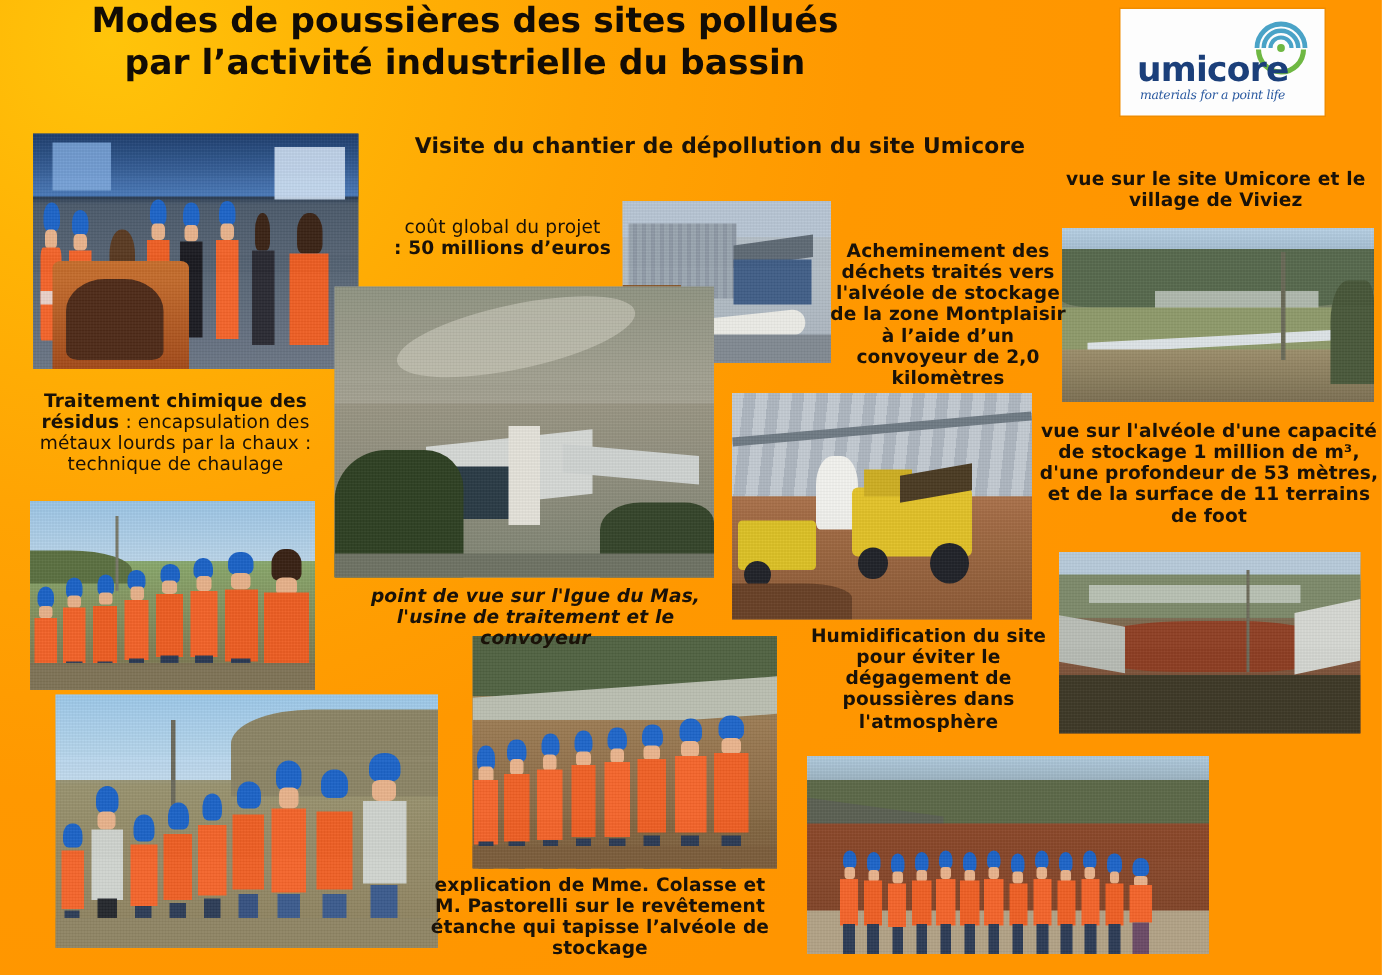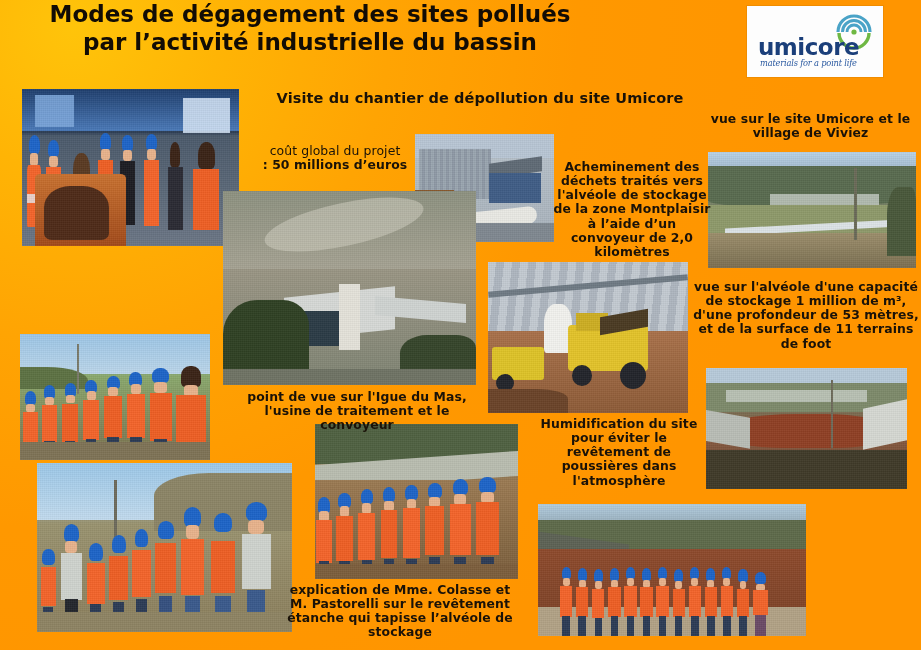--- a/index.html
+++ b/index.html
@@ -57,21 +57,21 @@
       background:#ff6a10;border-radius:12% 12% 6% 6%;}
   .person .vest:after{content:"";position:absolute;left:0;right:0;top:48%;
       height:13%;background:rgba(230,235,240,.8);}
 </style>
 </head>
 <body>
 
 <div id="poster">
 
   <div class="title">
-    <div>Modes de dégagement des sites pollués</div>
+    <div>Modes de poussières des sites pollués</div>
     <div>par l’activité industrielle du bassin</div>
   </div>
 
   <div id="logo">
     <svg width="40" height="40" viewBox="0 0 40 40">
       <path d="M4 20a16 16 0 0 1 16-16 16 16 0 0 1 16 16" fill="none" stroke="#4aa3c7" stroke-width="3.2"></path>
       <path d="M8.5 20a11.5 11.5 0 0 1 11.5-11.5A11.5 11.5 0 0 1 31.5 20" fill="none" stroke="#4aa3c7" stroke-width="3"></path>
       <path d="M13 20a7 7 0 0 1 7-7 7 7 0 0 1 7 7" fill="none" stroke="#4aa3c7" stroke-width="2.8"></path>
       <circle cx="20" cy="20" r="2.6" fill="#6fb843"></circle>
       <path d="M5 21a15 15 0 0 0 30 0" fill="none" stroke="#6fb843" stroke-width="3.4"></path>
@@ -464,30 +464,33 @@
   </div>
 
   <div class="txt cap" style="left:700px;top:112px;width:221px;">
     <span>vue sur le site Umicore et le village de Viviez</span>
   </div>
 
   <div class="txt cap" style="left:549px;top:160px;width:166px;">
     <span>Acheminement des déchets traités vers l'alvéole de stockage de la zone Montplaisir à l’aide d’un convoyeur de 2,0 kilomètres</span>
   </div>
 
+  <div class="txt cap" style="left:8px;top:260px;width:218px;">
+    <span>Traitement chimique des résidus</span><span class="cap-light"> : encapsulation des métaux lourds par la chaux : technique de chaulage</span>
+  </div>
 
   <div class="txt cap" style="left:692px;top:280px;width:228px;">
     <span>vue sur l'alvéole d'une capacité de stockage 1 million de m³, d'une profondeur de 53 mètres, et de la surface de 11 terrains de foot</span>
   </div>
 
-  <div class="txt cap" style="left:226px;top:390px;width:262px;">
+  <div class="txt cap" style="left:226px;top:390px;width:262px;font-style:italic;">
     <span>point de vue sur l'Igue du Mas, l'usine de traitement et le convoyeur</span>
   </div>
 
   <div class="txt cap" style="left:536px;top:417px;width:166px;">
-    <span>Humidification du site pour éviter le revêtement de poussières dans l'atmosphère</span>
+    <span>Humidification du site pour éviter le dégagement de poussières dans l'atmosphère</span>
   </div>
 
   <div class="txt cap" style="left:284px;top:583px;width:232px;">
     <span>explication de Mme. Colasse et M. Pastorelli sur le revêtement étanche qui tapisse l’alvéole de stockage</span>
   </div>
 
 </div>
 
 </body></html>

